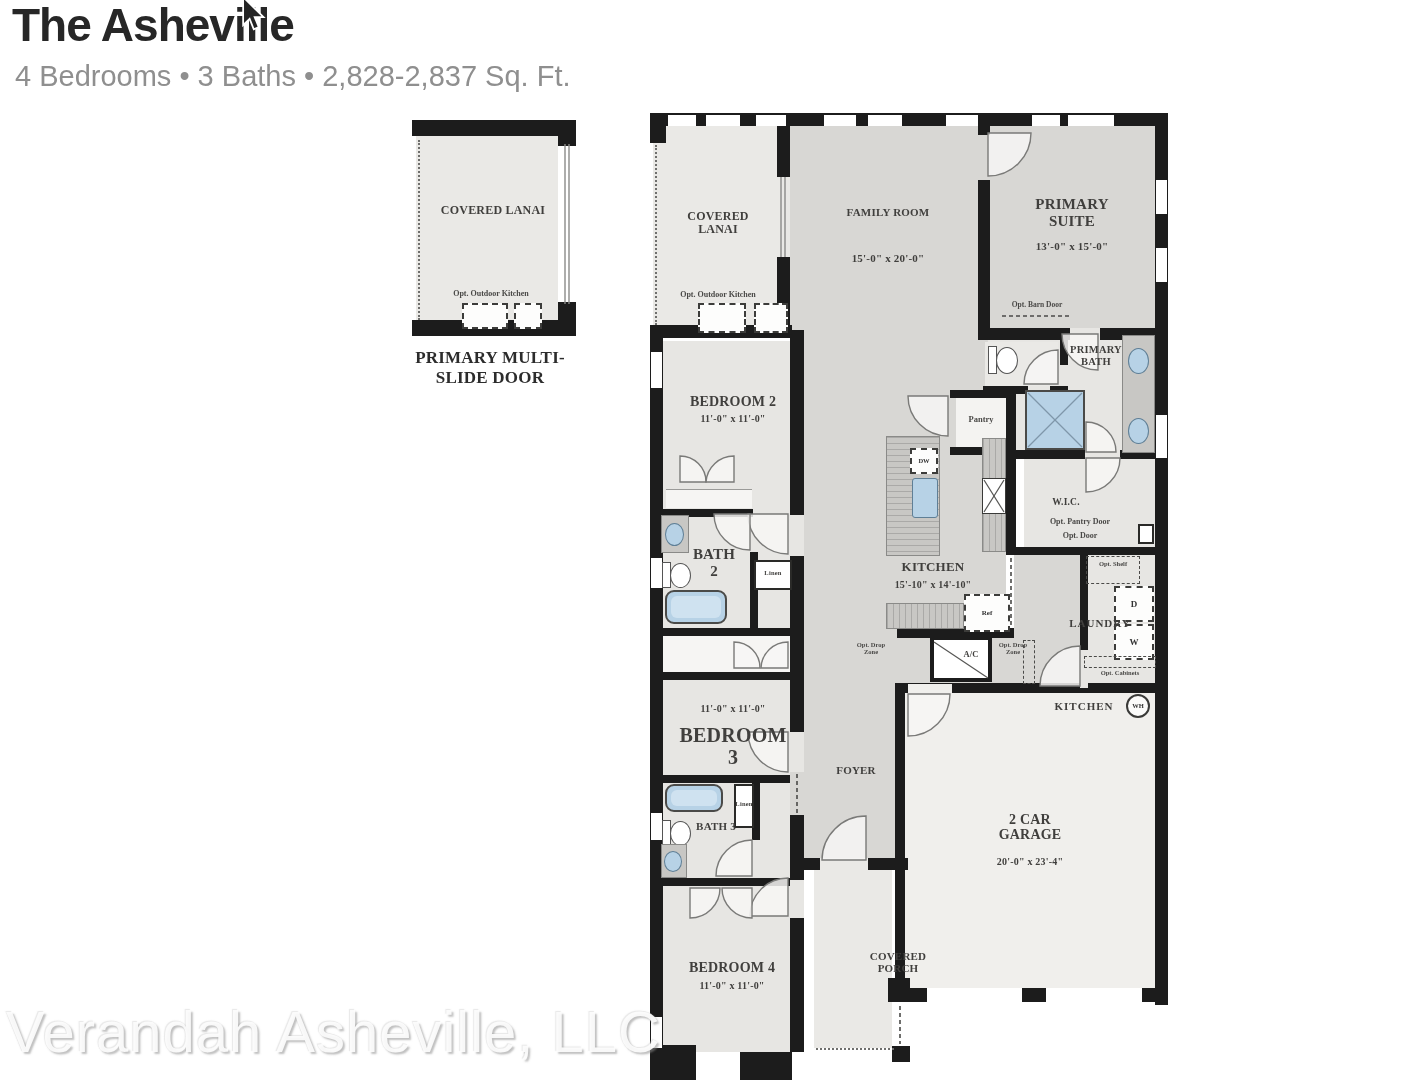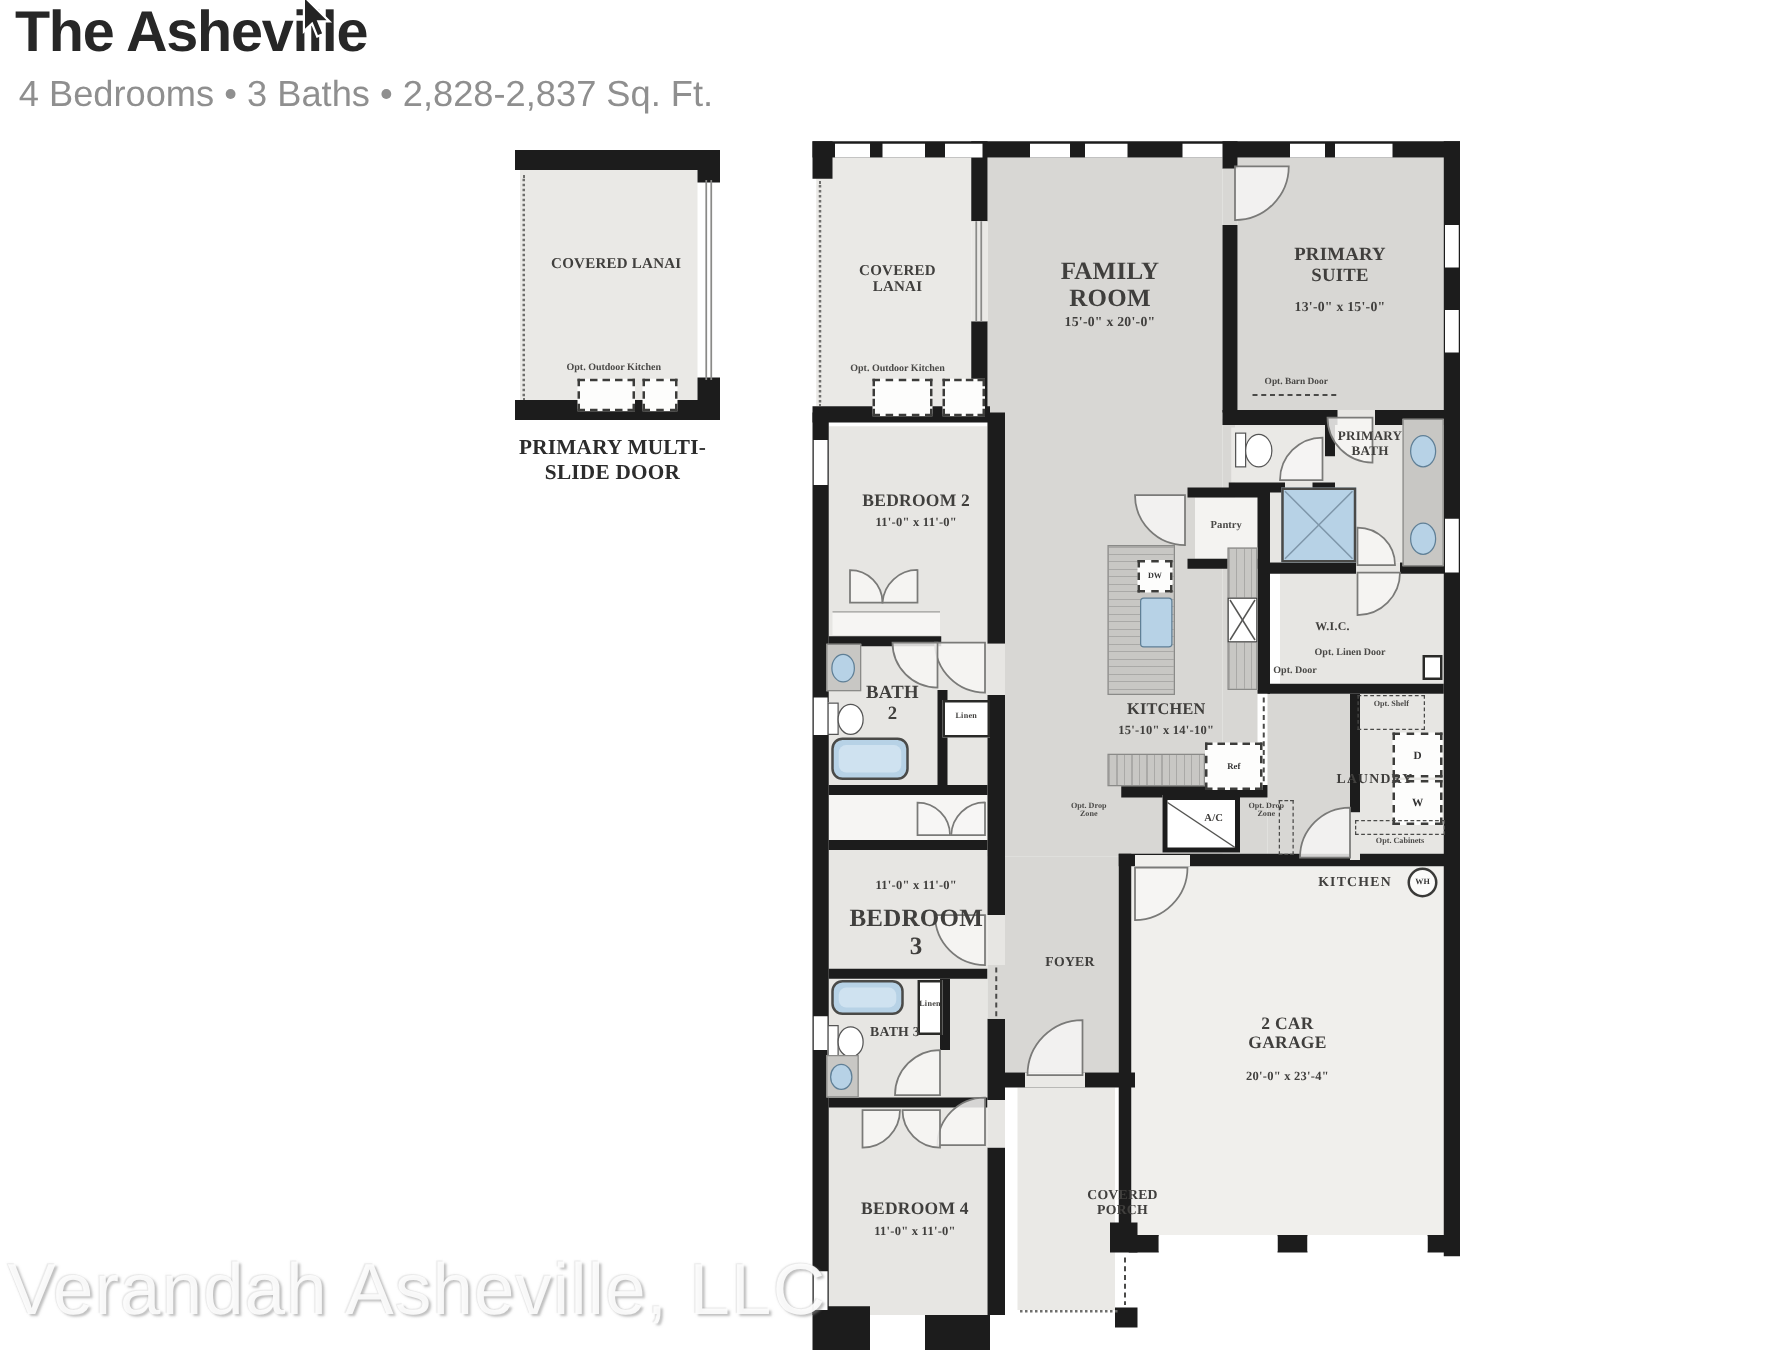--- a/index.html
+++ b/index.html
@@ -243,33 +243,33 @@
       <line x1="1002" y1="316" x2="1072" y2="316"></line>
       <line x1="797" y1="774" x2="797" y2="813"></line>
       <line x1="1011" y1="558" x2="1011" y2="626"></line>
       <line x1="900" y1="1006" x2="900" y2="1044"></line>
     </g>
   </svg>
 
   <div class="lbl z5" style="left:668px;top:210px;width:100px;font-size:12px">COVERED LANAI</div>
   <div class="opt z5" style="left:652px;top:290px;width:132px;font-size:8px">Opt. Outdoor Kitchen</div>
 
-  <div class="lbl z5" style="left:838px;top:206px;width:100px;font-size:20px">FAMILY ROOM</div>
+  <div class="lbl z5" style="left:838px;top:206px;width:100px;font-size:11px">FAMILY ROOM</div>
   <div class="lbl z5" style="left:828px;top:252px;width:120px;font-size:11px">15'-0" x 20'-0"</div>
 
   <div class="lbl z5" style="left:1022px;top:196px;width:100px;font-size:15px">PRIMARY SUITE</div>
   <div class="lbl z5" style="left:1012px;top:240px;width:120px;font-size:11px">13'-0" x 15'-0"</div>
   <div class="opt z5" style="left:996px;top:301px;width:82px;font-size:7.5px">Opt. Barn Door</div>
 
   <div class="lbl z5" style="left:1064px;top:344px;width:64px;font-size:10.5px">PRIMARY BATH</div>
   <div class="opt z5" style="left:958px;top:415px;width:46px;font-size:8.5px">Pantry</div>
 
   <div class="lbl z5" style="left:1044px;top:497px;width:44px;font-size:9.5px">W.I.C.</div>
-  <div class="opt z5" style="left:1028px;top:517px;width:104px;font-size:8px">Opt. Linen Door</div>
-  <div class="opt z5" style="left:998px;top:531px;width:76px;font-size:8px">Opt. Door</div>
+  <div class="opt z5" style="left:1028px;top:517px;width:104px;font-size:8px">Opt. Pantry Door</div>
+  <div class="opt z5" style="left:1042px;top:531px;width:76px;font-size:8px">Opt. Door</div>
 
   <div class="lbl z5 vtext" style="left:1045px;top:617px;width:110px;font-size:11px;letter-spacing:1px">LAUNDRY</div>
   <div class="opt z5" style="left:1090px;top:560px;width:46px;font-size:6.5px">Opt. Shelf</div>
   <div class="opt z5" style="left:1082px;top:669px;width:76px;font-size:6.5px">Opt. Cabinets</div>
 
   <div class="lbl z5" style="left:893px;top:560px;width:80px;font-size:13px">KITCHEN</div>
   <div class="lbl z5" style="left:876px;top:579px;width:114px;font-size:10px">15'-10" x 14'-10"</div>
 
   <div class="lbl z5" style="left:678px;top:394px;width:110px;font-size:14px">BEDROOM 2</div>
   <div class="lbl z5" style="left:684px;top:413px;width:98px;font-size:10px">11'-0" x 11'-0"</div>

